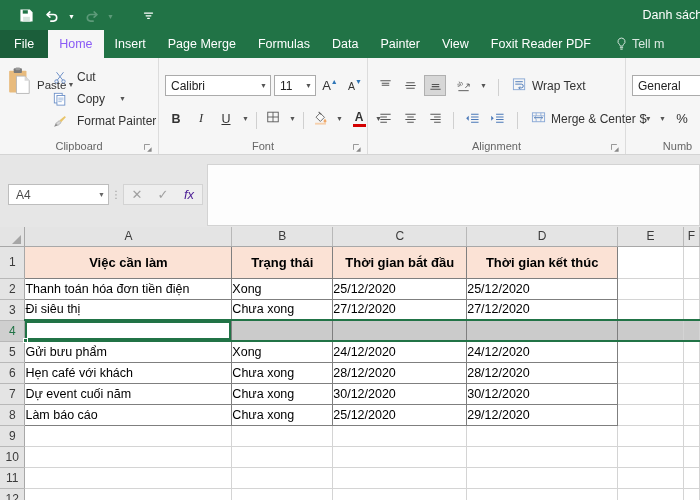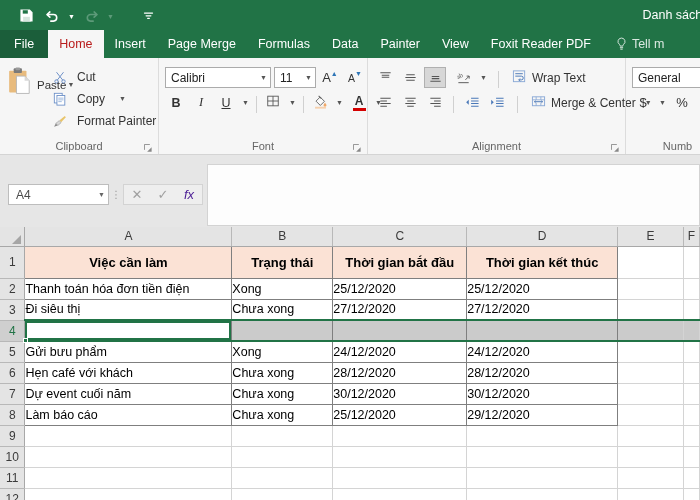--- a/index.html
+++ b/index.html
@@ -37,21 +37,21 @@
   
   .tabstrip {
     height: 28px; background: #217346; display: flex; align-items: stretch;
     position: relative;
   }
   .tab {
     display: flex; align-items: center; padding: 0 11px;
     color: #ffffff; font-size: 12.5px; white-space: nowrap;
   }
   .tab.file { background: #1b5e3a; padding: 4px 14px; }
-  .tab.active { background: #f6f6f6; color: #b91c1c; }
+  .tab.active { background: #f6f6f6; color: #8b5cf6; }
   .tellme {
     display: flex; align-items: center; gap: 5px;
     padding-left: 14px; color: #d9e8e0; font-size: 12.5px; white-space: nowrap;
   }
   .bulb { width: 11px; height: 14px; flex: none; }
 
   
   .ribbon {
     height: 97px; background: #f6f6f6; border-bottom: 1px solid #d4d4d4;
     display: flex; align-items: stretch; position: relative; overflow: hidden;
@@ -78,21 +78,21 @@
   .clip-items { display: flex; flex-direction: column; padding-top: 4px; gap: 3px; }
   .clip-item {
     display: flex; align-items: center; gap: 10px; height: 19px;
     font-size: 12px; color: #333333; white-space: nowrap;
   }
   .clip-item .ic { width: 15px; height: 15px; display: flex; align-items: center; justify-content: center; flex: none; }
   .mini-caret { font-size: 7px; color: #555555; margin-left: 4px; }
 
   
   .font-rows { display: flex; flex-direction: column; gap: 4px; padding-top: 4px; }
-  .frow { display: flex; align-items: flex-end; gap: 3px; }
+  .frow { display: flex; align-items: flex-end; gap: 3px; margin-top: 8px; }
   .combo {
     height: 21px; border: 1px solid #ababab; background: #ffffff;
     display: flex; align-items: center; padding: 0 3px 0 5px;
     font-size: 12px; color: #222222;
   }
   .combo .val { flex: 1; white-space: nowrap; overflow: hidden; }
   .combo .cv { font-size: 7px; color: #555555; padding-left: 4px; }
   .fname { width: 106px; }
   .fsize { width: 42px; }
   .btn-sq {

